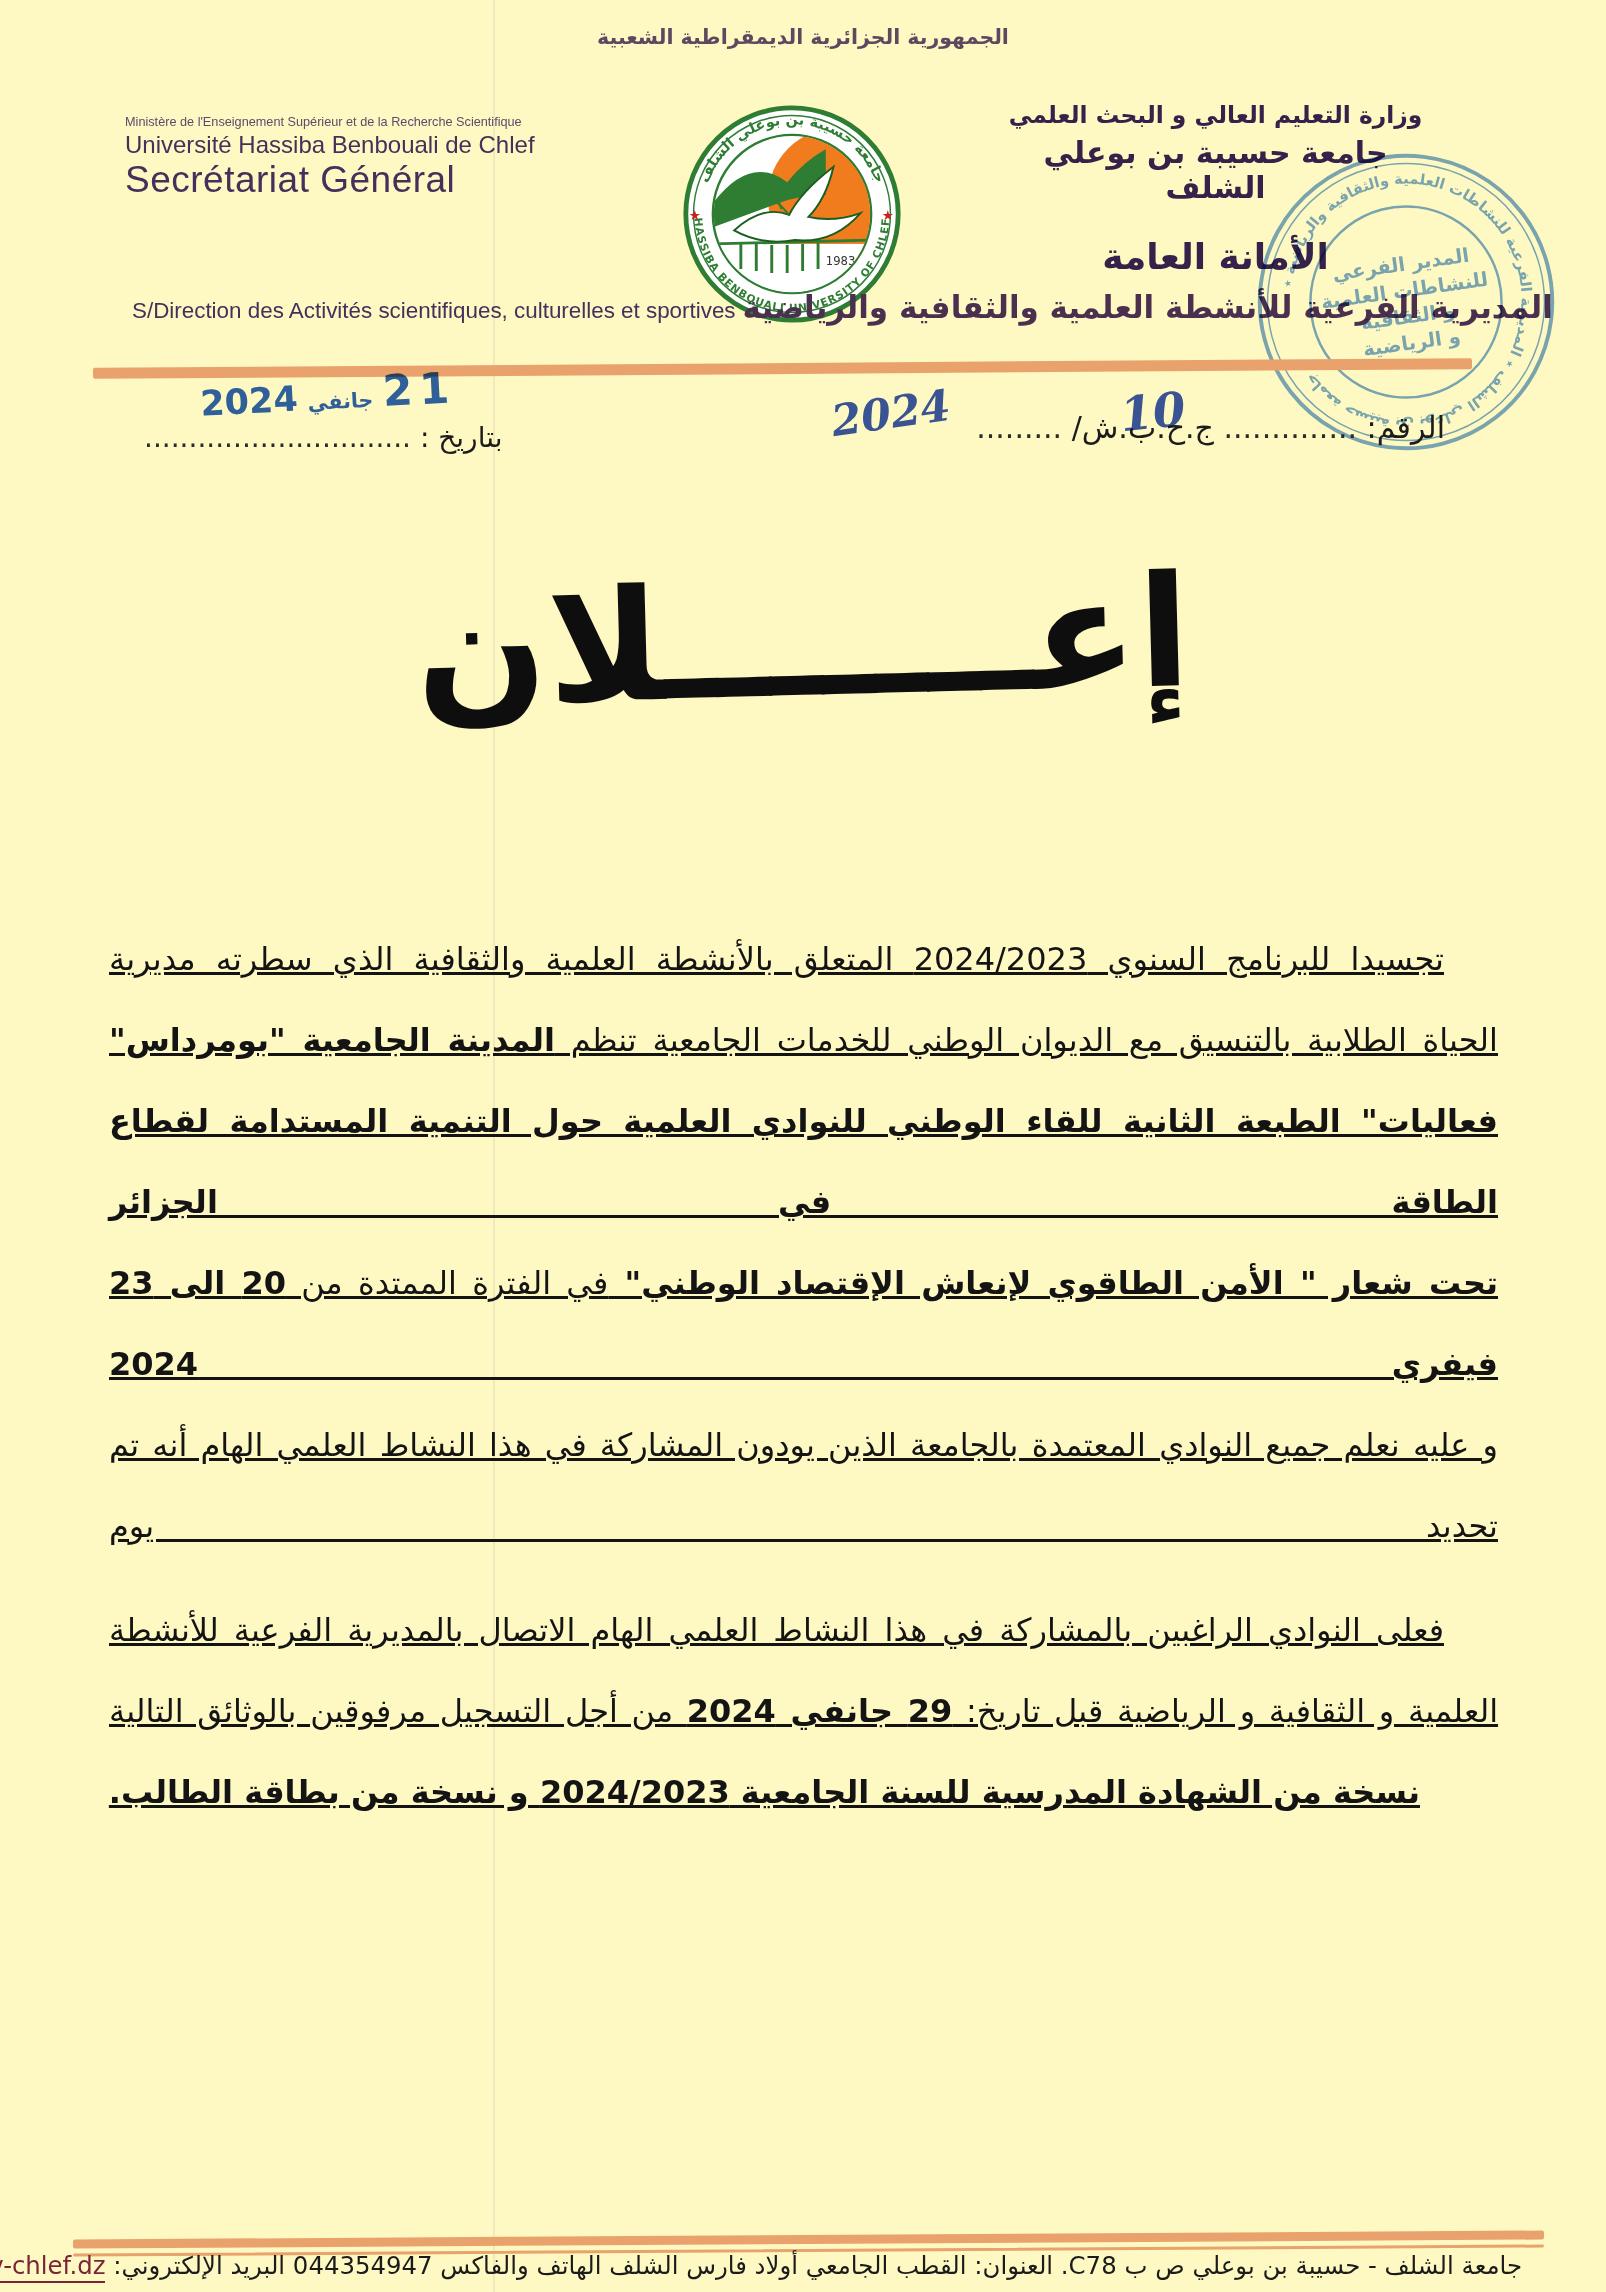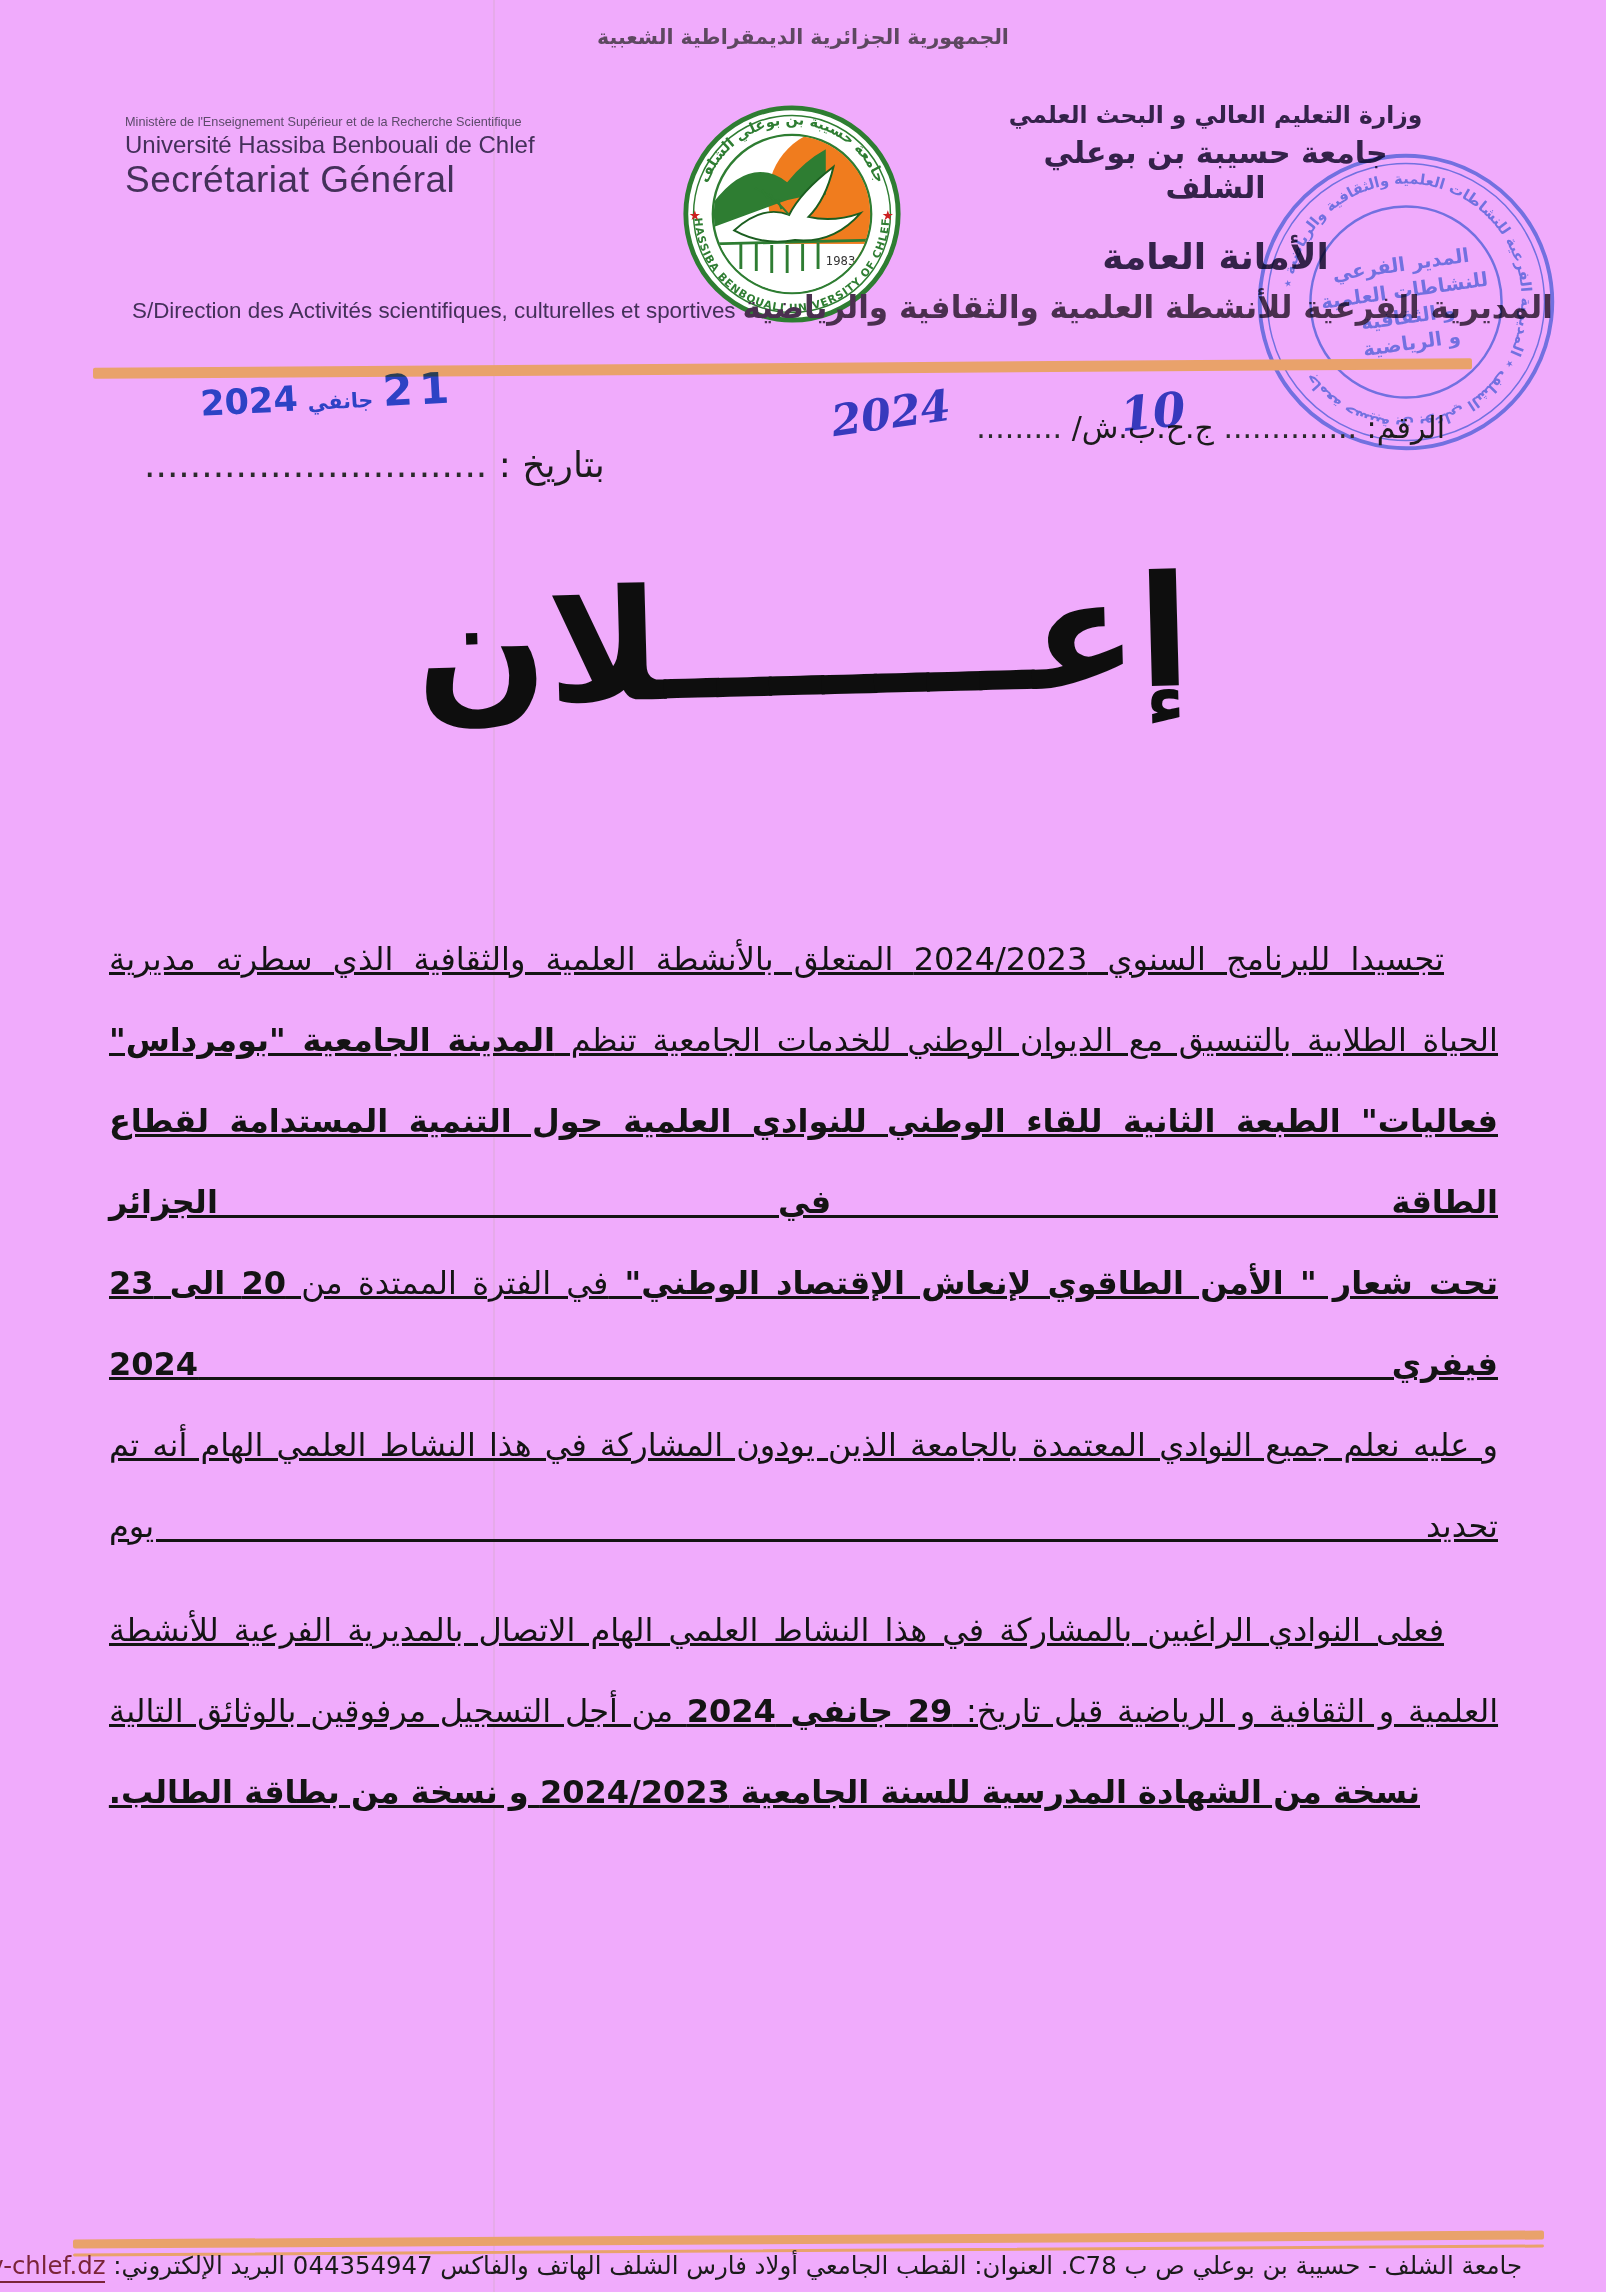--- a/index.html
+++ b/index.html
@@ -1,19 +1,19 @@
 <!DOCTYPE html>
 <html lang="ar"><head>
 <meta charset="utf-8">
 <style>
   html,body{margin:0;padding:0;background:#e8e6e1;}
   .page{
     position:relative;
     width:1606px;height:2293px;
-    background:#f0abfc;
+    background:#fef9c3;
     overflow:hidden;
     font-family:"DejaVu Sans",sans-serif;
     color:#1a1a1a;
   }
   .scan-line{position:absolute;left:493px;top:0;width:2px;height:100%;background:rgba(190,170,160,.20);}
 
   
   .republic{position:absolute;top:25px;left:0;width:100%;text-align:center;
     font-size:20.5px;font-weight:bold;color:#5d4860;letter-spacing:1px;direction:rtl;}
 
@@ -49,21 +49,21 @@
 
   
   .ref-number{position:absolute;right:161px;top:410px;direction:rtl;font-size:30px;color:#1c1c1c;
     white-space:nowrap;}
   .dots{letter-spacing:2px;color:#2a2a2a;}
   .hand{position:absolute;color:#3a55c0;font-family:"DejaVu Serif",serif;font-style:italic;
     font-weight:bold;mix-blend-mode:multiply;}
   .hand-number{left:1120px;top:384px;font-size:47px;transform:rotate(-6deg);}
   .hand-year{left:831px;top:388px;font-size:43px;transform:rotate(-8deg);}
 
-  .ref-date{position:absolute;left:144px;top:444px;direction:rtl;font-size:36px;color:#1c1c1c;
+  .ref-date{position:absolute;left:144px;top:421px;direction:rtl;font-size:28px;color:#1c1c1c;
     white-space:nowrap;}
   .date-stamp{position:absolute;left:200px;top:369px;direction:rtl;display:flex;
     align-items:baseline;gap:9.8px;color:#2f62c8;transform:rotate(-3deg);
     mix-blend-mode:multiply;white-space:nowrap;}
   .ds-day{font-size:43px;font-weight:bold;letter-spacing:6.8px;}
   .ds-month{font-size:20.5px;font-weight:bold;}
   .ds-year{font-size:35px;font-weight:bold;}
 
   
   .title{position:absolute;top:546px;left:0;width:100%;text-align:center;direction:rtl;

